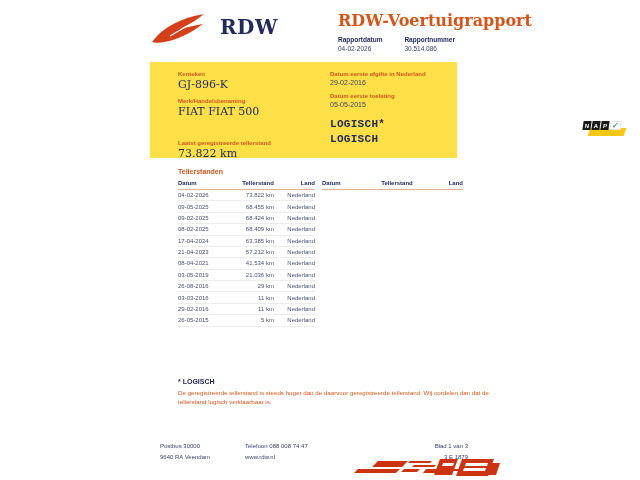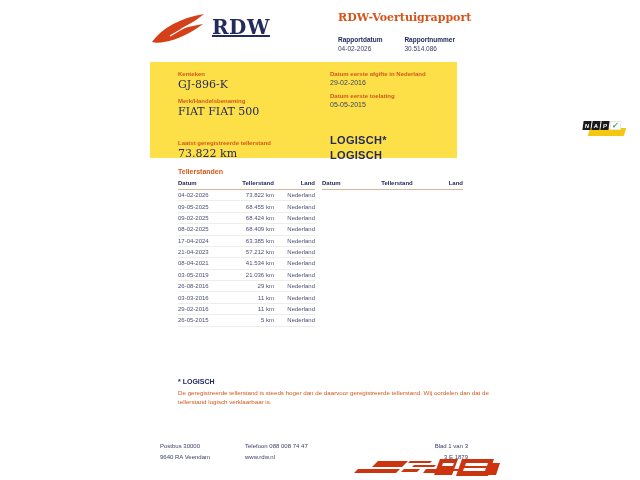--- a/index.html
+++ b/index.html
@@ -2,37 +2,37 @@
 <html><head>
 <meta charset="utf-8">
 <style>
   html,body{margin:0;padding:0;background:#fff;}
   .page{position:relative;width:640px;height:480px;background:#ffffff;overflow:hidden;
         font-family:"Liberation Sans",sans-serif;color:#232a5c;}
   .abs{position:absolute;}
 
   
   .logo-wrap{left:150px;top:12px;width:160px;height:40px;}
-  .logo-rdw-text{position:absolute;left:62px;top:3px;font-family:"DejaVu Serif",serif;
-        font-weight:bold;font-size:20px;color:#232a5c;letter-spacing:.5px;text-decoration:underline;}
+  .logo-rdw-text{position:absolute;left:70px;top:3px;font-family:"DejaVu Serif",serif;
+        font-weight:bold;font-size:20px;color:#232a5c;letter-spacing:.5px;}
   .report-title{left:338px;top:11px;font-family:"DejaVu Serif",serif;font-weight:bold;
-        font-size:11px;color:#d4541a;}
+        font-size:16px;color:#d4541a;}
   .report-meta{left:338px;top:36px;display:flex;gap:22px;}
   .meta-label{font-size:6.5px;font-weight:bold;color:#232a5c;}
   .meta-value{font-size:6.5px;color:#3c4169;margin-top:2px;}
 
   
   .panel{left:150px;top:62px;width:307px;height:96px;background:#fde047;}
   .p-label{font-size:6px;font-weight:bold;color:#d2571c;}
   .p-value-serif{font-family:"DejaVu Serif",serif;font-size:11px;color:#232a5c;margin-top:1px;}
   .p-value-sans{font-size:7px;color:#3c4169;margin-top:2px;}
   .p-left{position:absolute;left:28px;top:9px;}
   .p-right{position:absolute;left:180px;top:9px;width:125px;}
   .gap-sm{margin-top:7px;}
-  .oordeel{font-size:11px;font-weight:bold;color:#232a5c;line-height:1.35;margin-top:25px;letter-spacing:.3px;}
+  .oordeel{font-size:11px;font-weight:bold;color:#232a5c;line-height:1.35;margin-top:9px;letter-spacing:.3px;font-family:Liberation Mono, monospace;}
 
   
   .nap{position:absolute;left:253px;top:50px;width:44px;height:16px;}
   .nap-yellow{position:absolute;left:6px;top:7px;width:36px;height:8px;background:#f4c713;transform:skewX(-18deg);}
   .nap-boxes{position:absolute;left:0;top:0;display:flex;}
   .nap-box{width:8px;height:9px;background:#1a1a1a;color:#fff;font-size:6px;font-weight:bold;
         display:flex;align-items:center;justify-content:center;margin-right:1px;transform:skewX(-8deg);}
   .nap-check{width:11px;height:9px;background:#fff;color:#2e9e3a;font-size:8px;font-weight:bold;
         display:flex;align-items:center;justify-content:center;transform:skewX(-8deg);border:1px solid #e6e6e6;box-sizing:border-box;}
 

